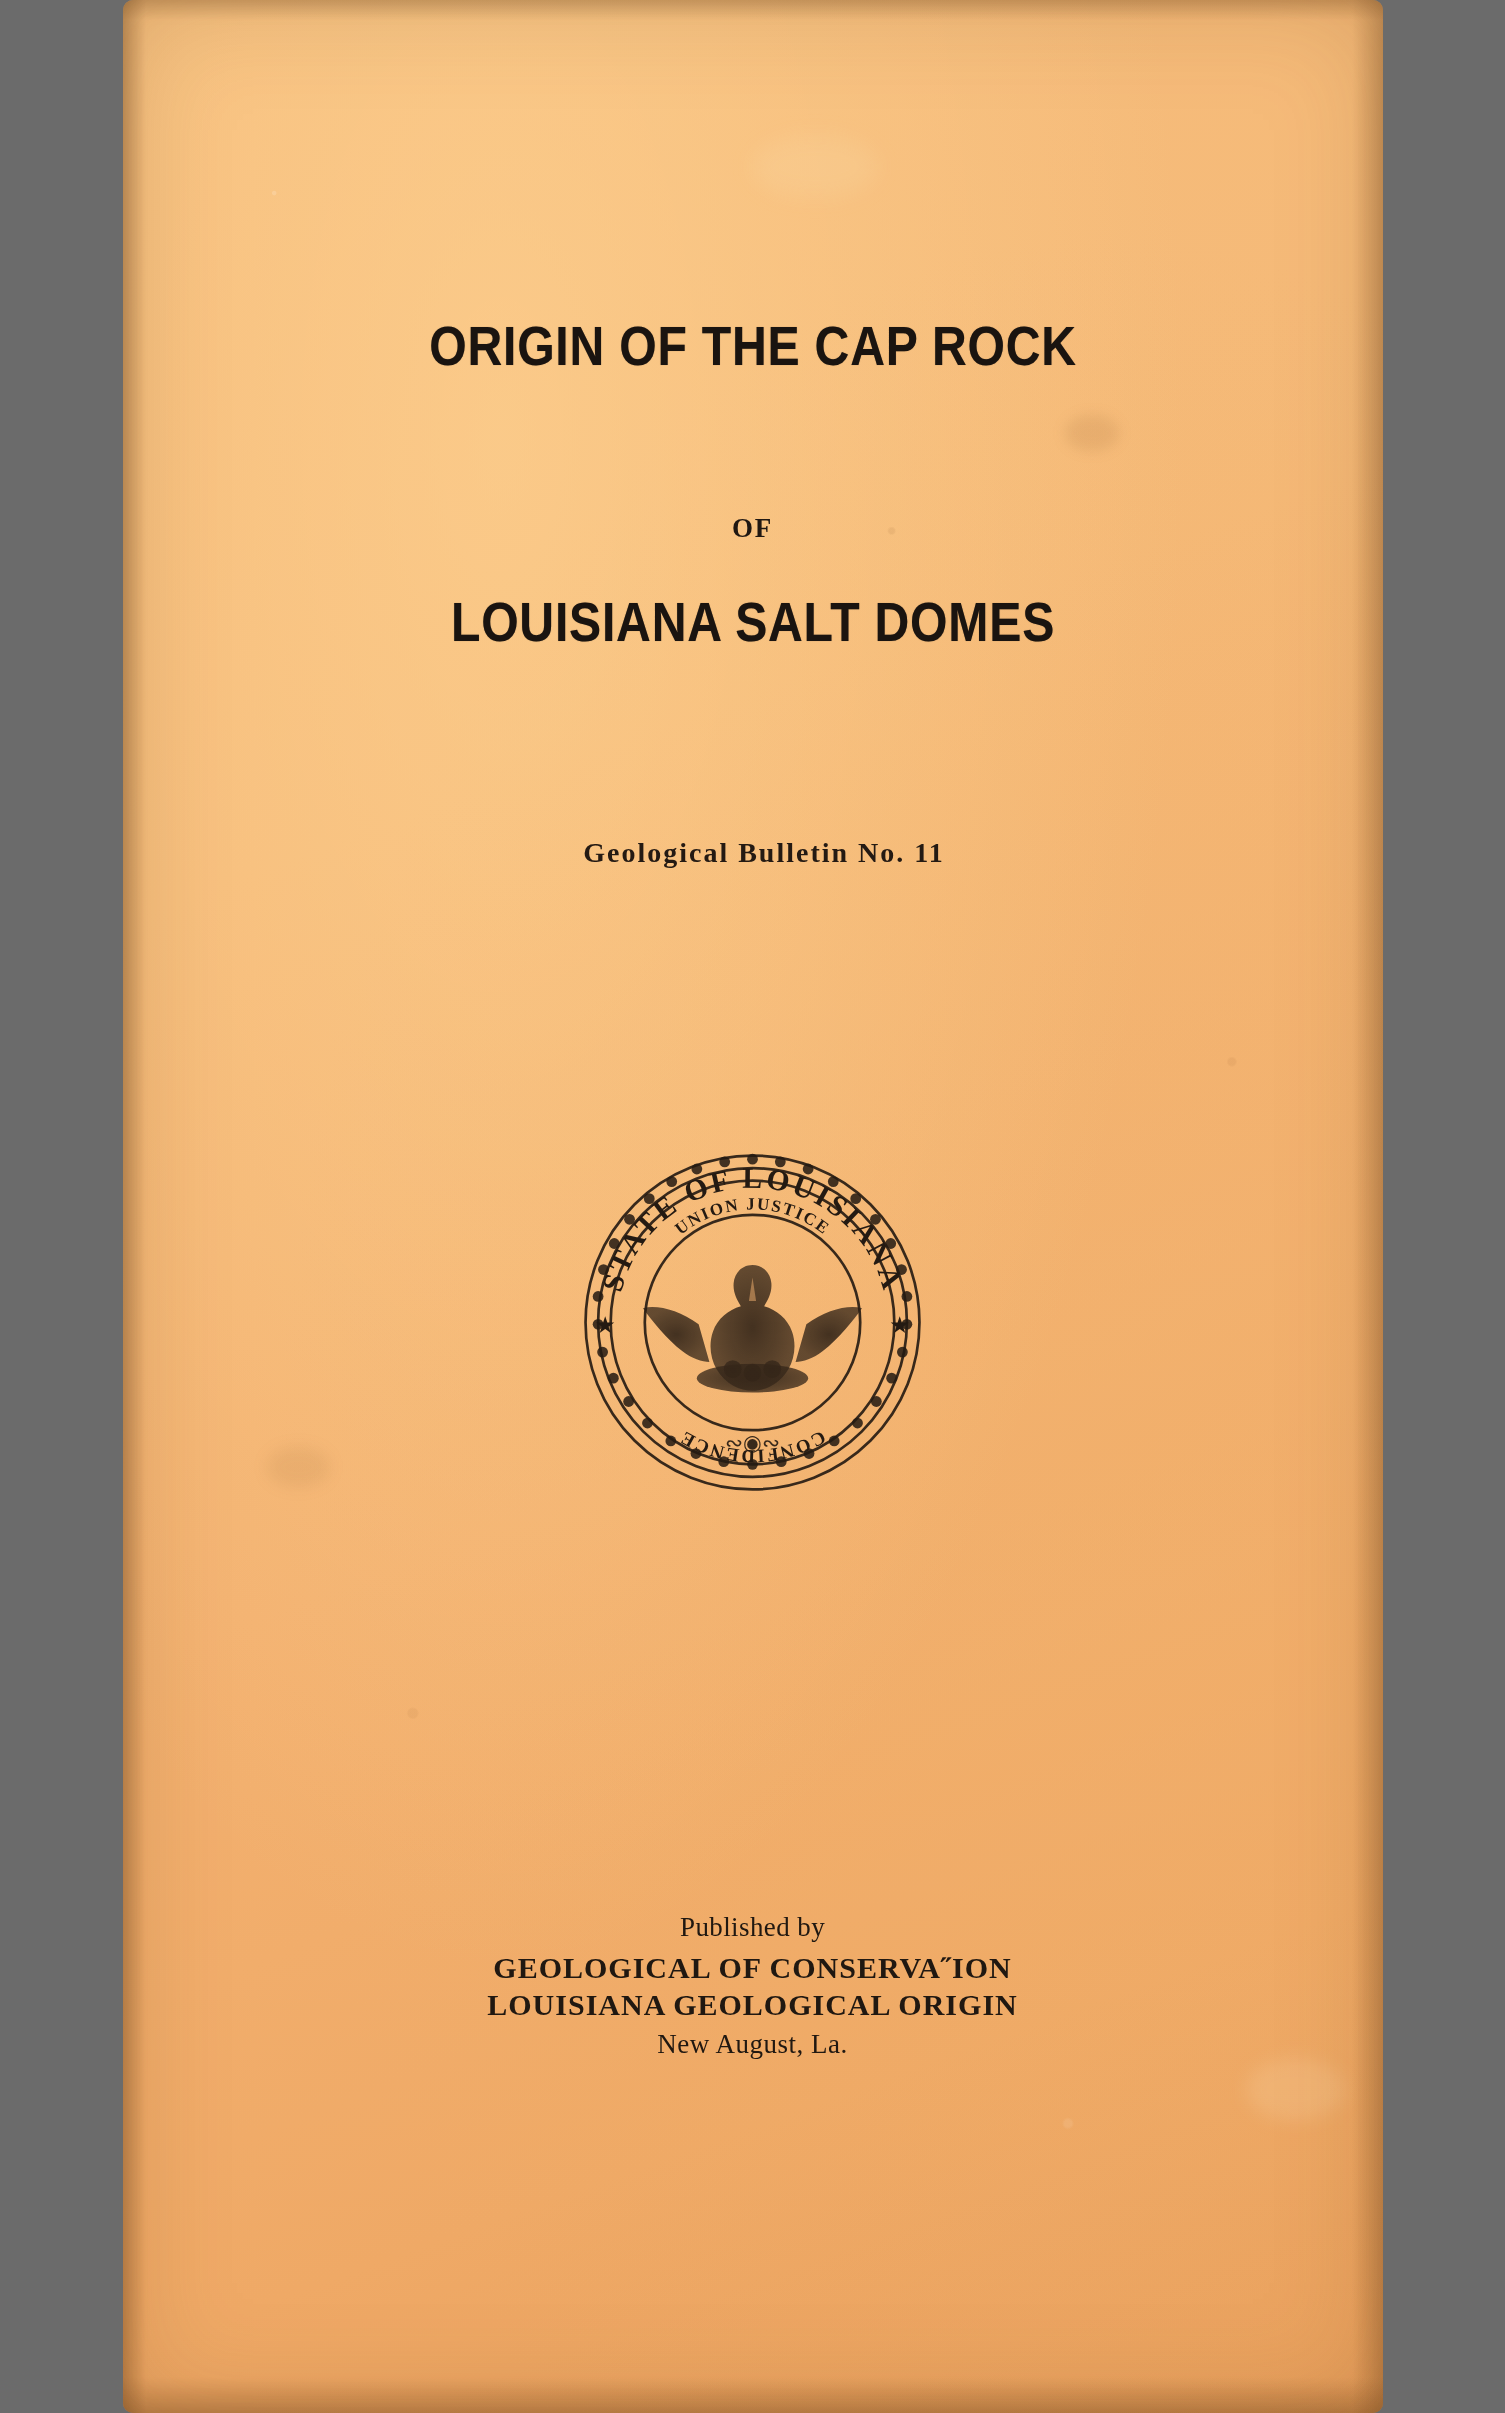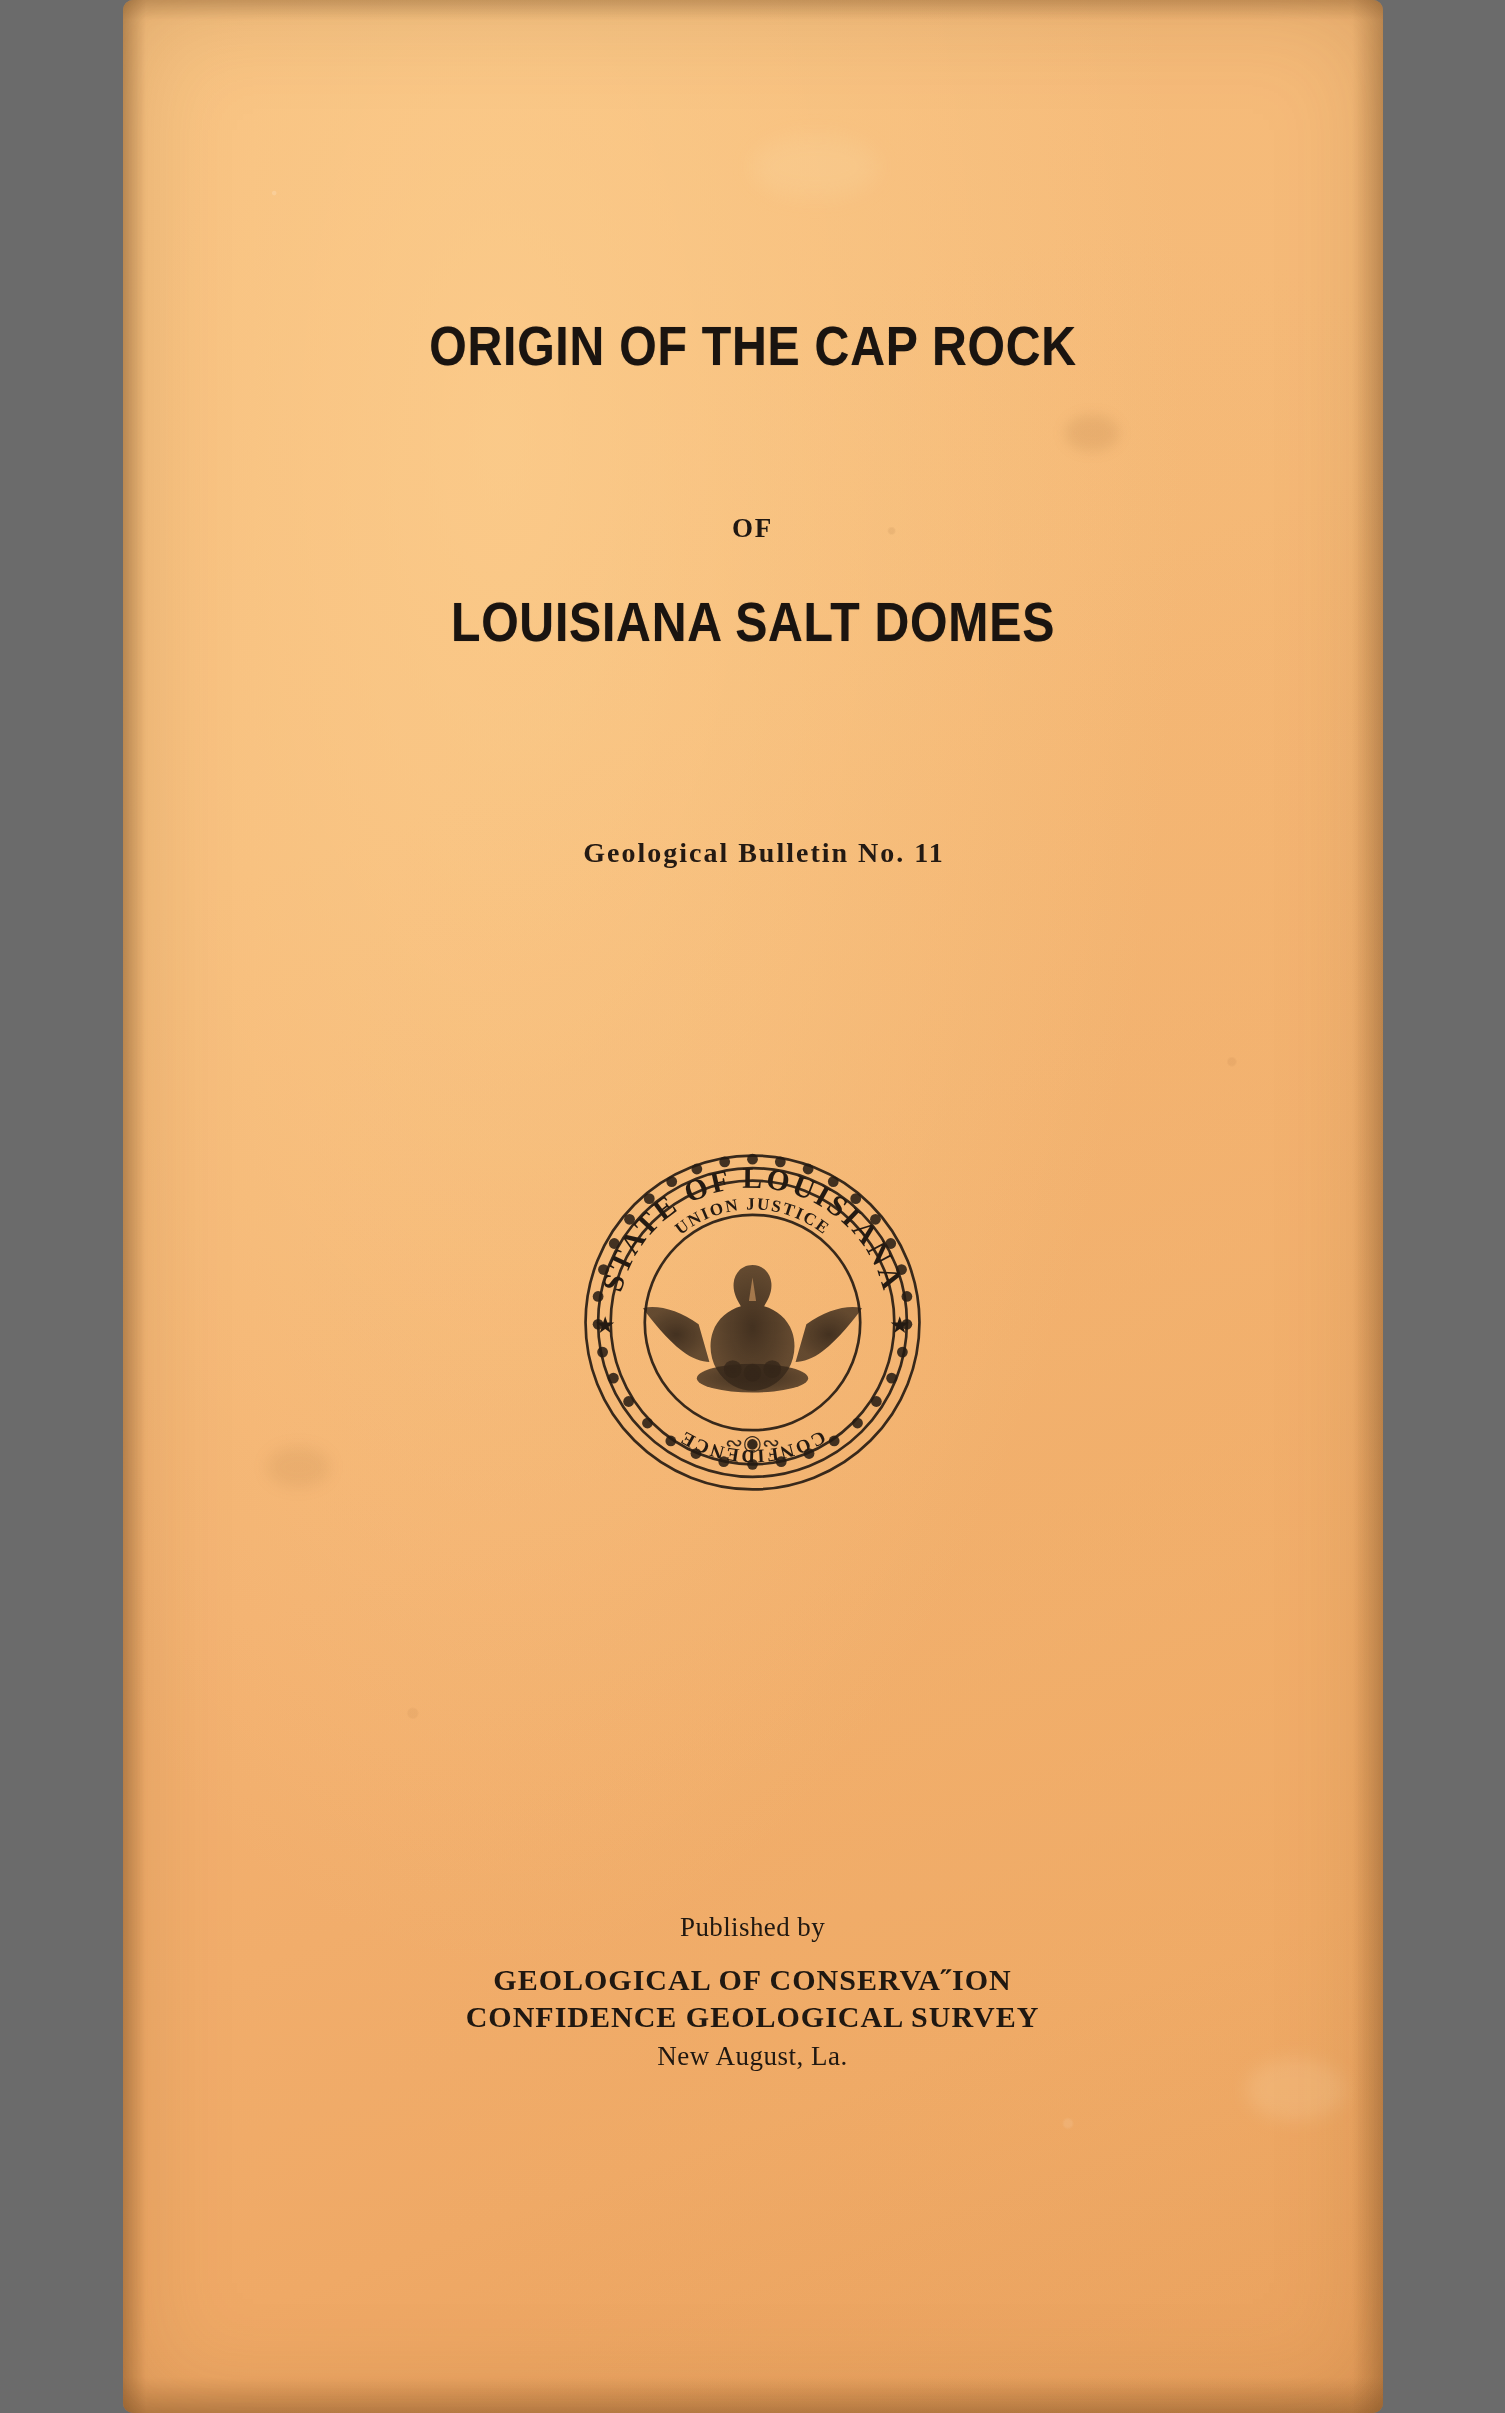--- a/index.html
+++ b/index.html
@@ -139,21 +139,21 @@
     left: 0; right: 0;
     top: 1912px;
   }
   .imprint .line {
     font-family: "Liberation Serif", serif;
     color: #201811;
   }
   .imprint .published {
     font-size: 27px;
     letter-spacing: 0.4px;
-    margin-bottom: 20px;
+    margin-bottom: 8px;
   }
   .imprint .dept {
     font-size: 30px;
     font-weight: bold;
     letter-spacing: 1px;
     margin-bottom: 2.7px;
   }
   .imprint .survey {
     font-size: 30px;
     font-weight: bold;
@@ -309,21 +309,21 @@
 
         <g fill="#241a12" opacity="0.9">
           <text x="210" y="352" font-size="24" text-anchor="middle" font-family="Liberation Serif, serif">∾◉∾</text>
         </g>
       </svg>
     </div>
 
     <div class="imprint">
       <div class="line published">Published by</div>
       <div class="line dept">GEOLOGICAL OF CONSERVA˝ION</div>
-      <div class="line survey">CONFIDENCE GEOLOGICAL SURVEY</div>
+      <div class="line survey">LOUISIANA GEOLOGICAL ORIGIN</div>
       <div class="line city">New August, La.</div>
     </div>
 
   </div>
 
   <div class="edge-left"></div>
   <div class="edge-right"></div>
   <div class="edge-top"></div>
   <div class="edge-bottom"></div>
   <div class="vignette"></div>

